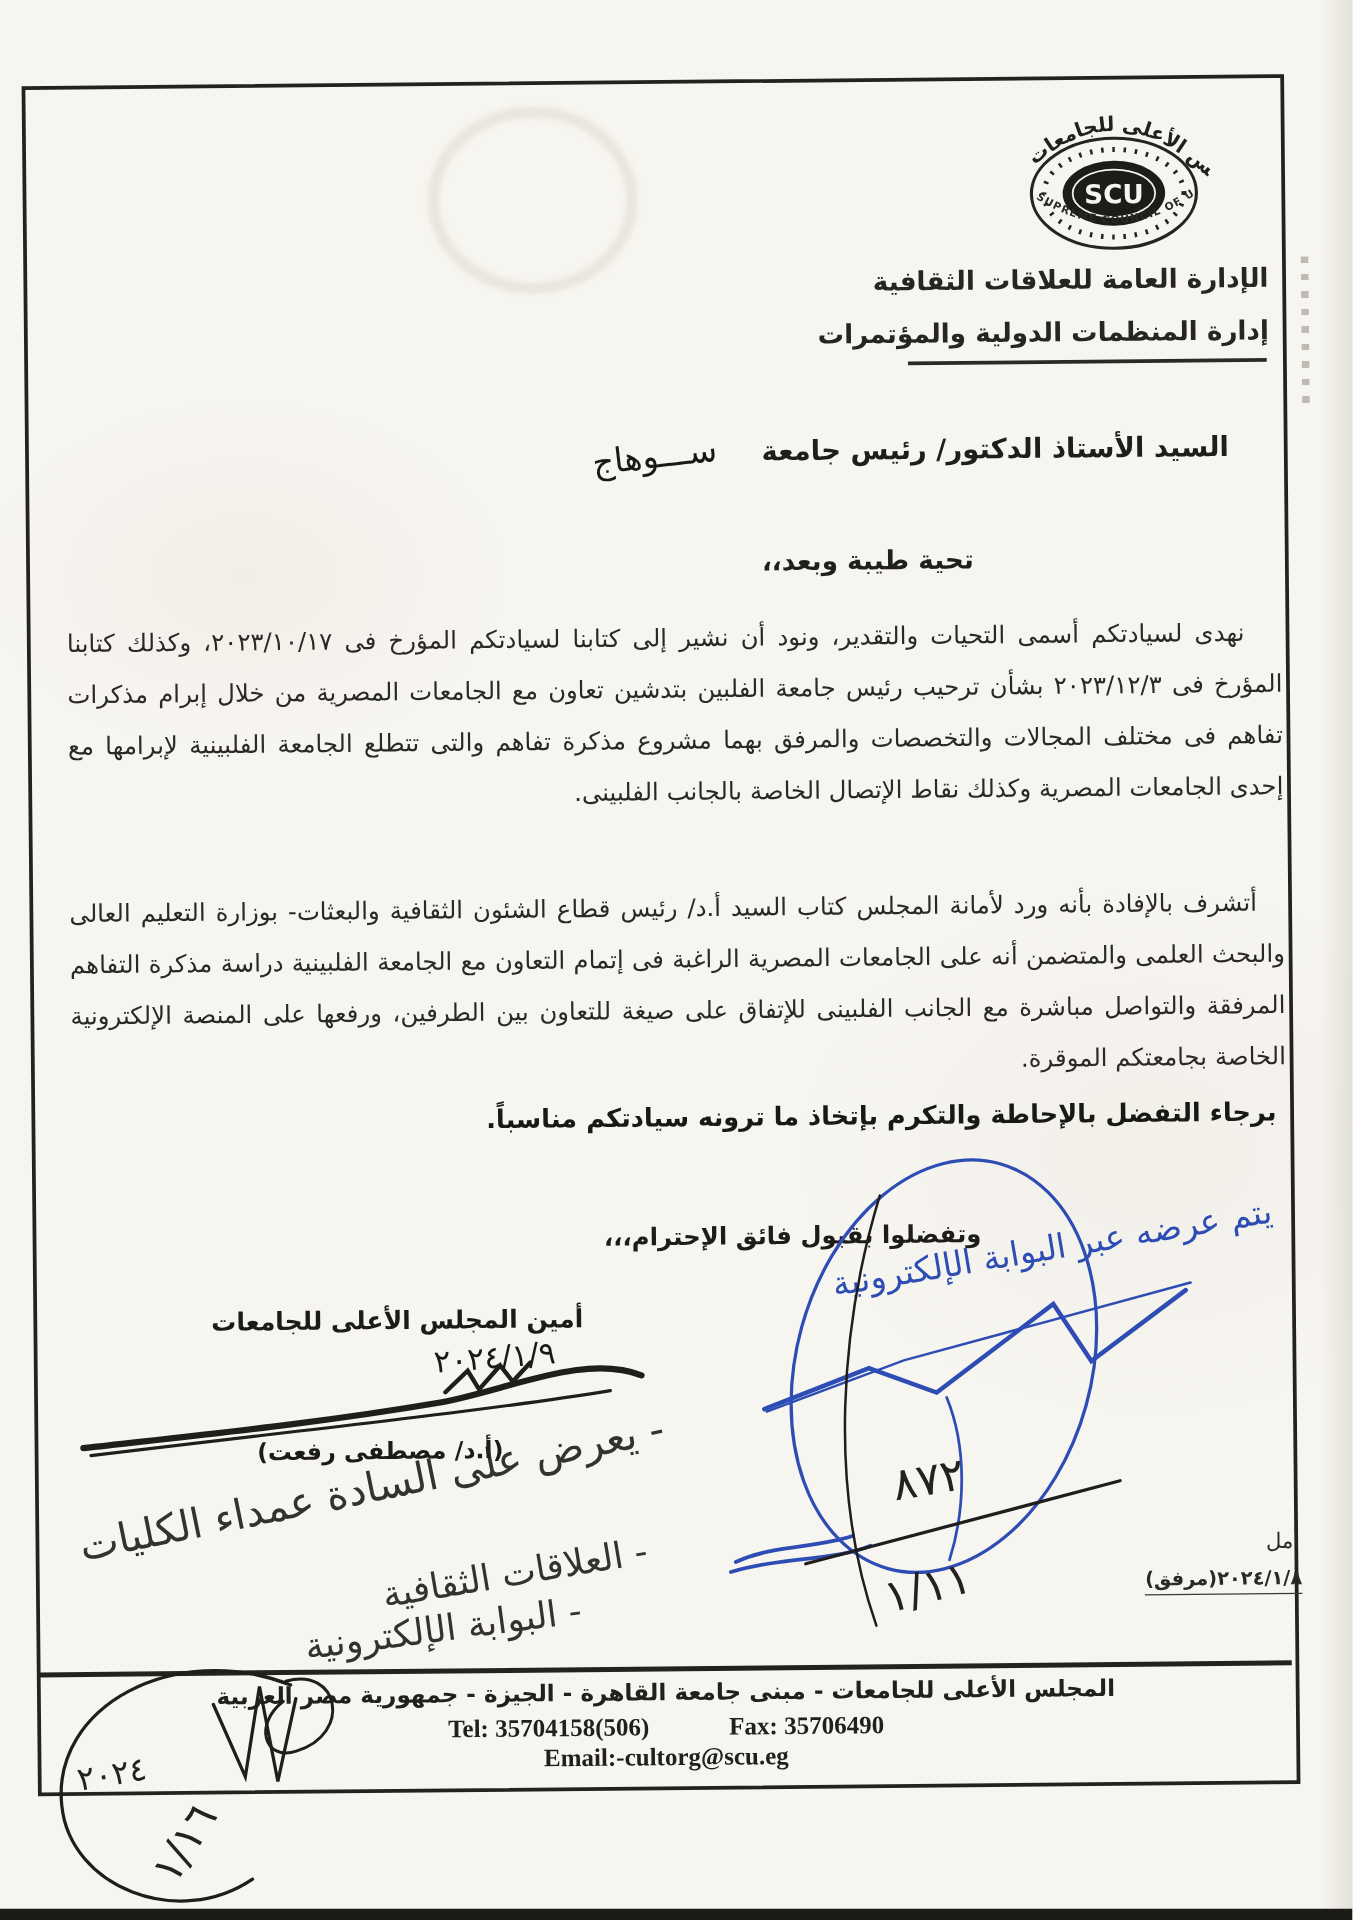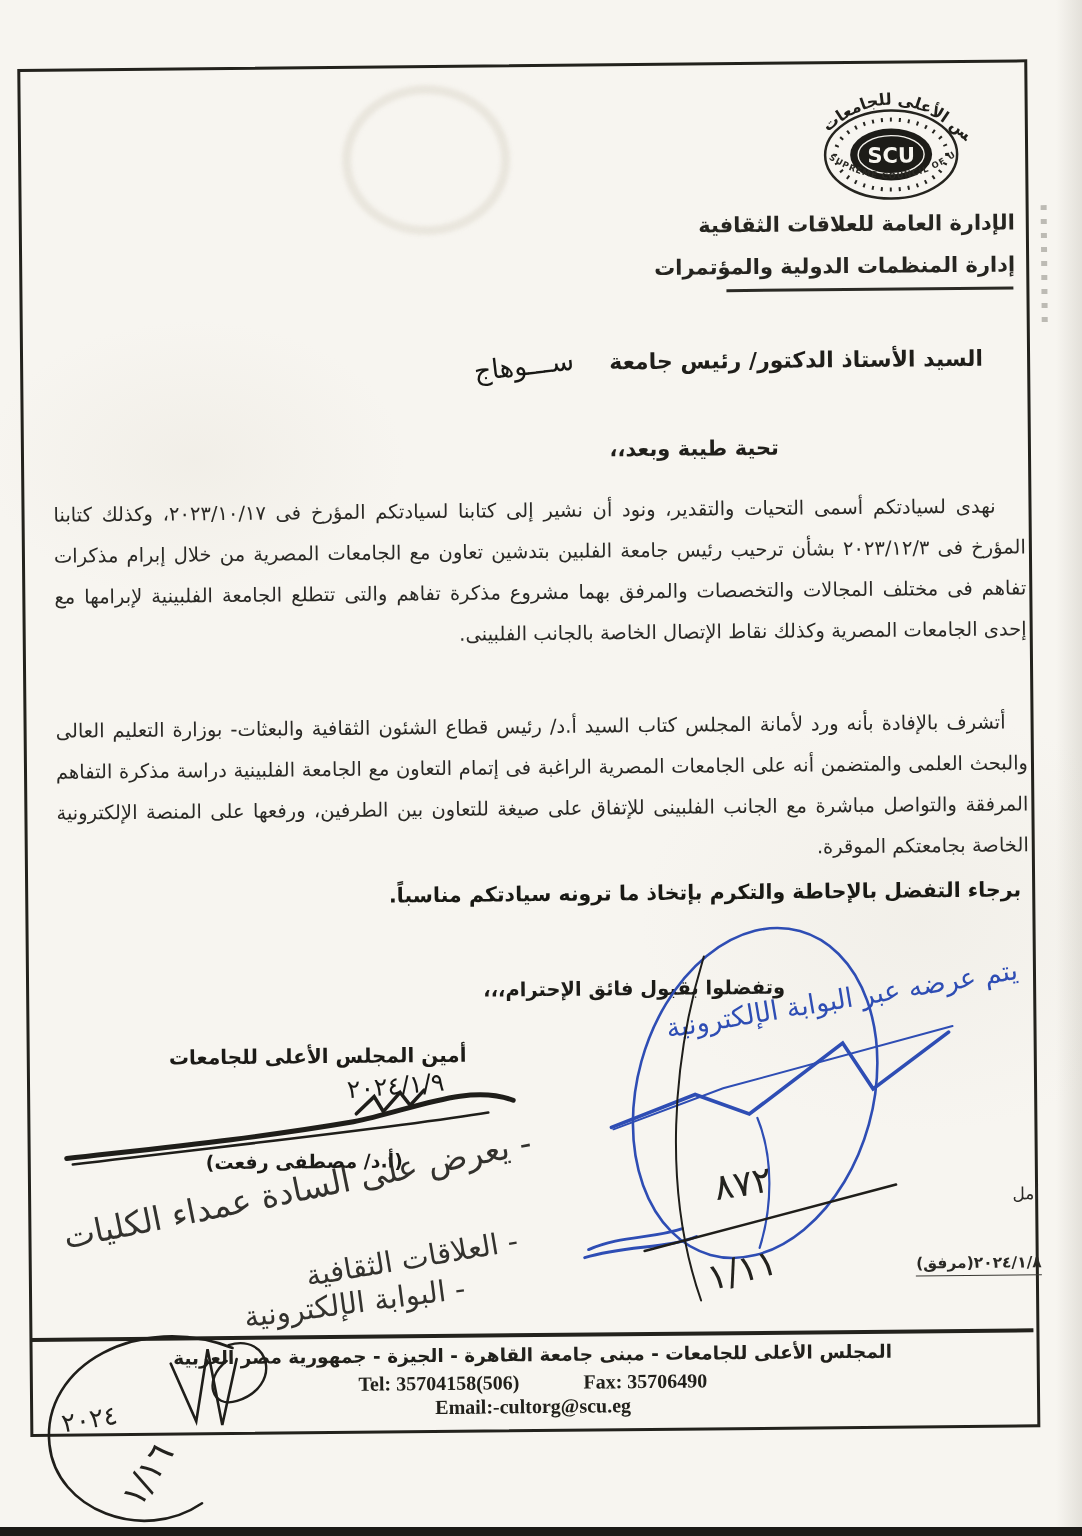--- a/index.html
+++ b/index.html
@@ -56,21 +56,21 @@
   .sig-date{top:1070px;left:344px;font-size:25px;transform:rotate(-4deg);letter-spacing:2px;}
   .sig-name{top:1148px;left:178px;width:245px;text-align:center;font-weight:bold;font-size:19px;color:#1c1b17;}
   .scrawl{position:absolute;color:#23221e;opacity:.92;}
   .scrawl1{top:1168px;left:55px;font-size:33px;transform:rotate(-11deg);letter-spacing:4px;}
   .scrawl2{top:1240px;left:300px;font-size:29px;transform:rotate(-9deg);letter-spacing:3px;}
   .scrawl3{top:1284px;left:238px;font-size:29px;transform:rotate(-7deg);letter-spacing:3px;}
   .blue-note{
     top:992px;left:588px;width:430px;font-size:27px;color:#2e4db4;
     transform:rotate(-9deg);letter-spacing:2px;text-align:right;
   }
-  .typist{top:1188px;right:47px;font-size:17px;color:#2a2925;}
+  .typist{top:1228px;right:47px;font-size:17px;color:#2a2925;}
   .received{
     top:1258px;right:45px;font-size:15.5px;color:#2a2925;font-weight:bold;
     border-bottom:1.5px solid #3a3934;padding-bottom:3px;
   }
   .footer-rule{left:26px;top:1333px;width:1002px;height:3.5px;background:#23221d;}
   .footer{left:26px;top:1341px;width:1002px;text-align:center;color:#21201b;}
   .footer .addr{font-weight:bold;font-size:18.5px;line-height:28px;}
   .footer .telfax{font-family:"Liberation Serif",serif;font-weight:bold;font-size:20px;margin-top:2px;}
   .footer .telfax .gap{display:inline-block;width:64px;}
   .footer .email{font-family:"Liberation Serif",serif;font-weight:bold;font-size:20px;margin-top:1px;}

